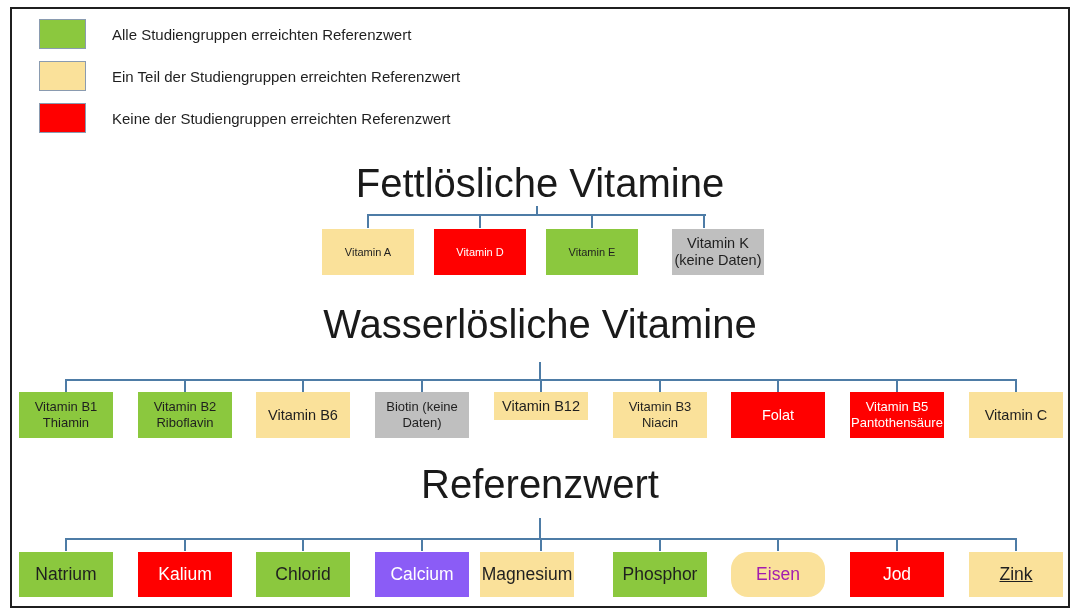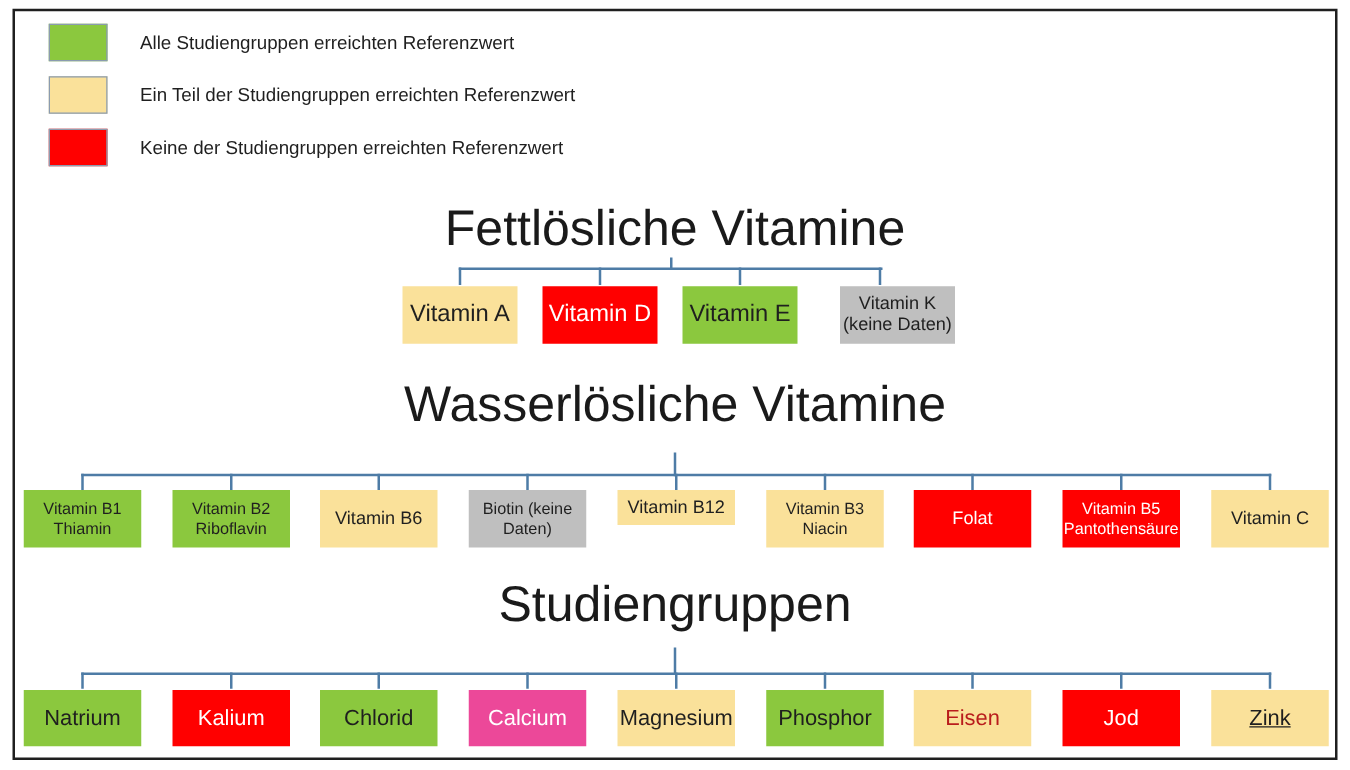--- a/index.html
+++ b/index.html
@@ -14,21 +14,21 @@
   
   .sec-title{position:absolute;left:0;width:1080px;text-align:center;
              font-size:40px;line-height:45px;color:#1a1a1a;}
   
   .hline,.vline{position:absolute;background:var(--connector,#4E7CA6);}
   .hline{height:2px;}
   .vline{width:2px;}
   
   .box{position:absolute;display:flex;align-items:center;justify-content:center;
        text-align:center;white-space:pre-line;box-sizing:border-box;}
-  .fs1{font-size:19px;line-height:1.15;}
+  .fs1{font-size:11px;line-height:1.15;}
   .fs1b{font-size:14.5px;line-height:1.2;}
   .fs2{font-size:14.5px;line-height:1.15;}
   .fs2b{font-size:13px;line-height:1.22;}
   .fs3{font-size:17.5px;}
 </style>
 </head>
 <body>
 
 <div id="page">
   <div id="frame" style="border-color: rgb(31, 31, 31);"></div>
@@ -81,35 +81,35 @@
   <div class="box fs2b" style="left: 375px; top: 392px; width: 94px; height: 46px; background: rgb(191, 191, 191); color: rgb(31, 31, 31);">Biotin (keine
 Daten)</div>
   <div class="box fs2" style="left: 494px; top: 392px; width: 94px; height: 28px; background: rgb(250, 225, 154); color: rgb(31, 31, 31);">Vitamin B12</div>
   <div class="box fs2b" style="left: 613px; top: 392px; width: 94px; height: 46px; background: rgb(250, 225, 154); color: rgb(31, 31, 31);">Vitamin B3
 Niacin</div>
   <div class="box fs2" style="left: 731px; top: 392px; width: 94px; height: 46px; background: rgb(255, 0, 0); color: rgb(255, 255, 255);">Folat</div>
   <div class="box fs2b" style="left: 850px; top: 392px; width: 94px; height: 46px; background: rgb(255, 0, 0); color: rgb(255, 255, 255);">Vitamin B5
 Pantothensäure</div>
   <div class="box fs2" style="left: 969px; top: 392px; width: 94px; height: 46px; background: rgb(250, 225, 154); color: rgb(31, 31, 31);">Vitamin C</div>
 
-  <div class="sec-title" style="top:462px;">Studiengruppen</div>
+  <div class="sec-title" style="top:462px;">Referenzwert</div>
   <div class="vline" style="left:539px;top:518px;height:22px;"></div>
   <div class="hline" style="left:65px;top:538px;width:952px;"></div>
   <div class="vline" style="left:65px;top:538px;height:13px;"></div>
   <div class="vline" style="left:184px;top:538px;height:13px;"></div>
   <div class="vline" style="left:302px;top:538px;height:13px;"></div>
   <div class="vline" style="left:421px;top:538px;height:13px;"></div>
   <div class="vline" style="left:540px;top:538px;height:13px;"></div>
   <div class="vline" style="left:659px;top:538px;height:13px;"></div>
   <div class="vline" style="left:777px;top:538px;height:13px;"></div>
   <div class="vline" style="left:896px;top:538px;height:13px;"></div>
   <div class="vline" style="left:1015px;top:538px;height:13px;"></div>
 
   <div class="box fs3" style="left: 19px; top: 552px; width: 94px; height: 45px; background: rgb(139, 200, 62); color: rgb(31, 31, 31);">Natrium</div>
   <div class="box fs3" style="left: 138px; top: 552px; width: 94px; height: 45px; background: rgb(255, 0, 0); color: rgb(255, 255, 255);">Kalium</div>
   <div class="box fs3" style="left: 256px; top: 552px; width: 94px; height: 45px; background: rgb(139, 200, 62); color: rgb(31, 31, 31);">Chlorid</div>
-  <div class="box fs3" style="left: 375px; top: 552px; width: 94px; height: 45px; background: #ec4899; color: rgb(255, 255, 255);">Calcium</div>
-  <div class="box fs3" style="left: 494px; top: 552px; width: 94px; height: 45px; background: rgb(250, 225, 154); color: rgb(31, 31, 31);">Magnesium</div>
+  <div class="box fs3" style="left: 375px; top: 552px; width: 94px; height: 45px; background: #8b5cf6; color: rgb(255, 255, 255);">Calcium</div>
+  <div class="box fs3" style="left: 480px; top: 552px; width: 94px; height: 45px; background: rgb(250, 225, 154); color: rgb(31, 31, 31);">Magnesium</div>
   <div class="box fs3" style="left: 613px; top: 552px; width: 94px; height: 45px; background: rgb(139, 200, 62); color: rgb(31, 31, 31);">Phosphor</div>
-  <div class="box fs3" style="left: 731px; top: 552px; width: 94px; height: 45px; background: rgb(250, 225, 154); color: #b91c1c;">Eisen</div>
+  <div class="box fs3" style="left: 731px; top: 552px; width: 94px; height: 45px; background: rgb(250, 225, 154); color: #a21caf; border-radius: 17px;">Eisen</div>
   <div class="box fs3" style="left: 850px; top: 552px; width: 94px; height: 45px; background: rgb(255, 0, 0); color: rgb(255, 255, 255);">Jod</div>
   <div class="box fs3" style="left: 969px; top: 552px; width: 94px; height: 45px; background: rgb(250, 225, 154); color: rgb(31, 31, 31); text-decoration: underline;">Zink</div>
 </div>
 
 </body></html>

